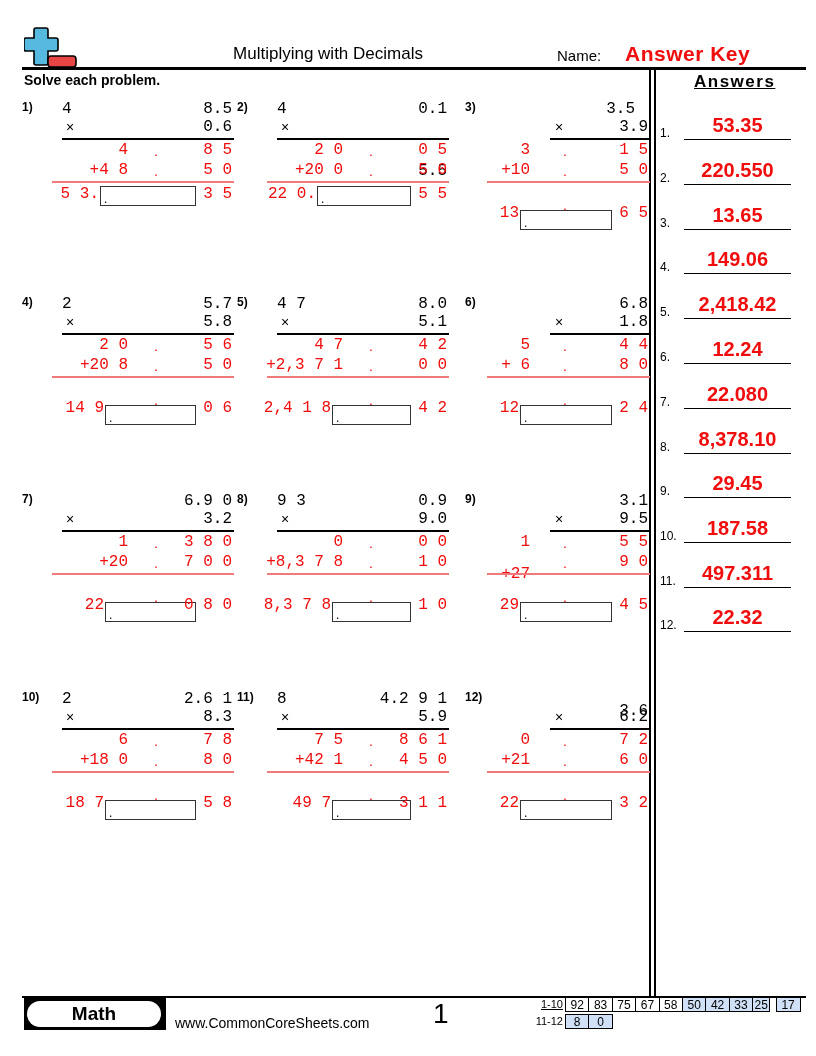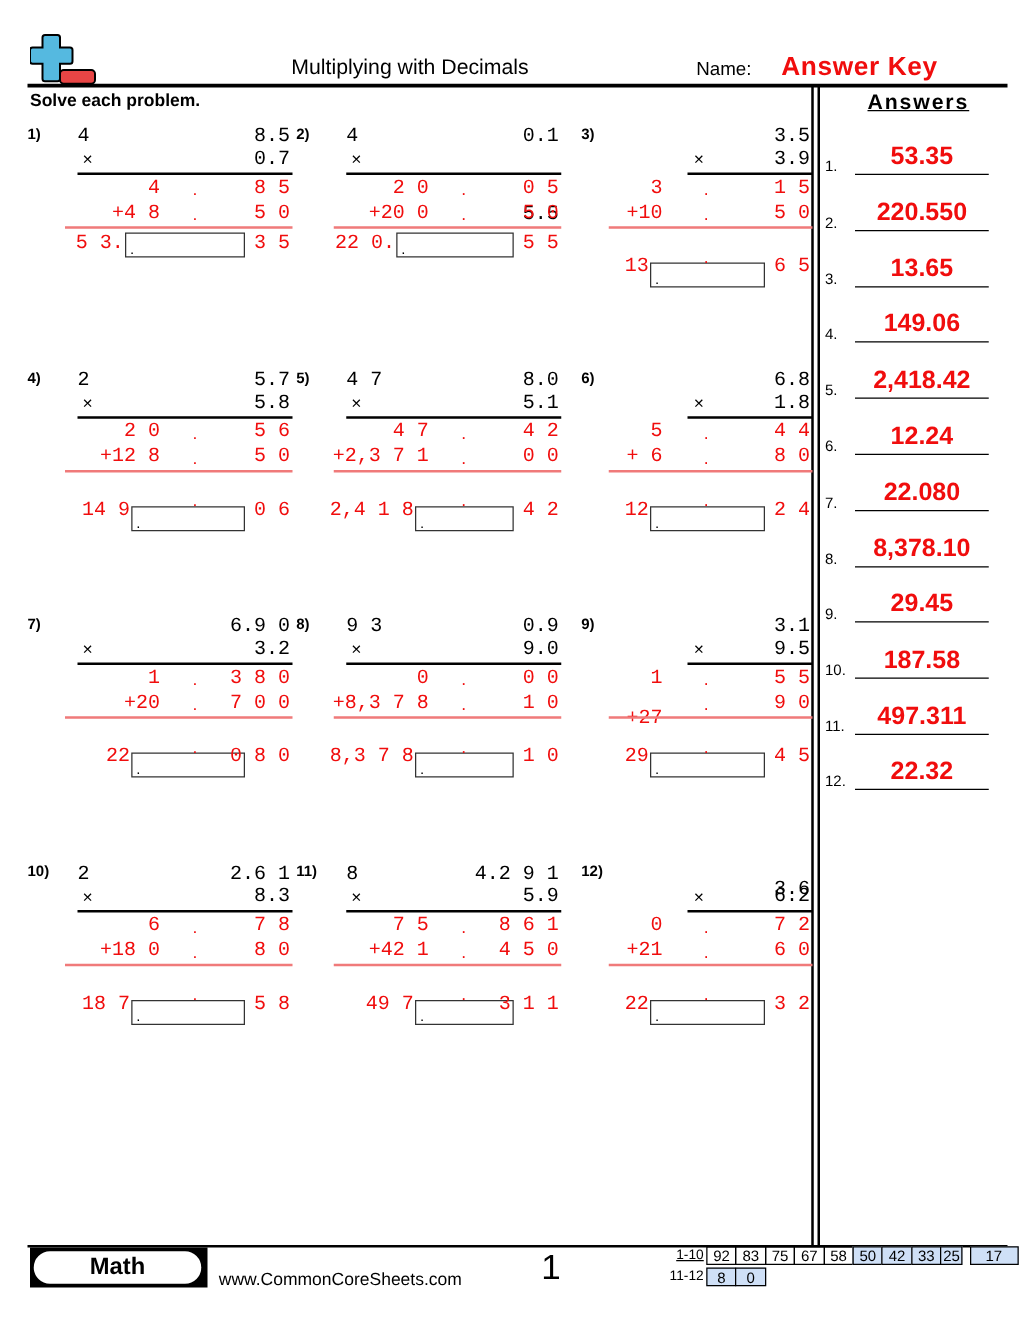--- a/index.html
+++ b/index.html
@@ -130,21 +130,21 @@
       <div class="ans-line"></div>
     </div>
   </div>
 
 <div id="problems">
     <div class="prob" style="left: 22px; top: 100px;">
       <div class="pnum">1)</div>
       <div class="row mono blk" style="left: 40px; top: 0px;">4</div>
       <div class="row mono blk" style="right: 4px; top: 0px; text-align: right;">8.5</div>
       <div class="row blk" style="left: 44px; top: 18px; font-size: 14px;">×</div>
-      <div class="row mono blk" style="right: 4px; top: 18px; text-align: right;">0.7</div>
+      <div class="row mono blk" style="right: 4px; top: 18px; text-align: right;">0.6</div>
       <div class="rule-black" style="left: 40px; width: 172px; top: 38px;"></div>
       <div class="row mono red" style="right: 108px; top: 41px; text-align: right;">4</div>
       <div class="dotr" style="left: 132px; top: 43px;">.</div>
       <div class="row mono red" style="right: 4px; top: 41px; text-align: right;">8 5</div>
       <div class="row mono red" style="right: 108px; top: 61px; text-align: right;">+4 8</div>
       <div class="dotr" style="left: 132px; top: 63px;">.</div>
       <div class="row mono red" style="right: 4px; top: 61px; text-align: right;">5 0</div>
       <div class="rule-red" style="left: 30px; width: 182px; top: 81px;"></div>
       <div class="row mono red" style="right: 137px; top: 85px; text-align: right;">5 3.</div>
       <div class="ansbox" style="left: 78px; width: 94px; top: 86px;">
@@ -167,21 +167,21 @@
       <div class="row mono red" style="right: 4px; top: 61px; text-align: right;">5 0</div>
       <div class="rule-red" style="left: 30px; width: 182px; top: 81px;"></div>
       <div class="row mono red" style="right: 135px; top: 85px; text-align: right;">22 0.</div>
       <div class="ansbox" style="left: 80px; width: 92px; top: 86px;">
         <span class="dot">.</span>
       </div>
       <div class="row mono red" style="right: 4px; top: 85px; text-align: right;">5 5</div>
     </div>
     <div class="prob" style="left: 465px; top: 100px;">
       <div class="pnum">3)</div>
-      <div class="row mono blk" style="right: 31px; top: 0px; text-align: center;">3.5</div>
+      <div class="row mono blk" style="right: 44px; top: 0px; text-align: center;">3.5</div>
       <div class="row blk" style="left: 90px; top: 18px; font-size: 14px;">×</div>
       <div class="row mono blk" style="right: 31px; top: 18px; text-align: right;">3.9</div>
       <div class="rule-black" style="left: 85px; width: 100px; top: 38px;"></div>
       <div class="row mono red" style="right: 149px; top: 41px; text-align: right;">3</div>
       <div class="dotr" style="left: 98px; top: 43px;">.</div>
       <div class="row mono red" style="right: 31px; top: 41px; text-align: right;">1 5</div>
       <div class="row mono red" style="right: 149px; top: 61px; text-align: right;">+10</div>
       <div class="dotr" style="left: 98px; top: 63px;">.</div>
       <div class="row mono red" style="right: 31px; top: 61px; text-align: right;">5 0</div>
       <div class="rule-red" style="left: 22px; width: 163px; top: 81px;"></div>
@@ -195,21 +195,21 @@
     <div class="prob" style="left: 22px; top: 295px;">
       <div class="pnum">4)</div>
       <div class="row mono blk" style="left: 40px; top: 0px;">2</div>
       <div class="row mono blk" style="right: 4px; top: 0px; text-align: right;">5.7</div>
       <div class="row blk" style="left: 44px; top: 18px; font-size: 14px;">×</div>
       <div class="row mono blk" style="right: 4px; top: 18px; text-align: right;">5.8</div>
       <div class="rule-black" style="left: 40px; width: 172px; top: 38px;"></div>
       <div class="row mono red" style="right: 108px; top: 41px; text-align: right;">2 0</div>
       <div class="dotr" style="left: 132px; top: 43px;">.</div>
       <div class="row mono red" style="right: 4px; top: 41px; text-align: right;">5 6</div>
-      <div class="row mono red" style="right: 108px; top: 61px; text-align: right;">+12 8</div>
+      <div class="row mono red" style="right: 108px; top: 61px; text-align: right;">+20 8</div>
       <div class="dotr" style="left: 132px; top: 63px;">.</div>
       <div class="row mono red" style="right: 4px; top: 61px; text-align: right;">5 0</div>
       <div class="rule-red" style="left: 30px; width: 182px; top: 81px;"></div>
       <div class="row mono red" style="right: 132px; top: 104px; text-align: right;">14 9</div>
       <div class="ansbox" style="left: 83px; width: 89px; top: 110px;">
         <span class="dot">.</span>
       </div>
       <div class="dotr" style="left: 132px; top: 97px;">.</div>
       <div class="row mono red" style="right: 4px; top: 104px; text-align: right;">0 6</div>
     </div>
@@ -389,17 +389,17 @@
     <div class="score-label" style="left: 527px; top: 998px; text-decoration: underline;">1-10</div>
     <div class="score-cell" style="left: 565px; top: 997px; width: 24.4px;">92</div>
     <div class="score-cell" style="left: 588.4px; top: 997px; width: 24.4px;">83</div>
     <div class="score-cell" style="left: 611.8px; top: 997px; width: 24.4px;">75</div>
     <div class="score-cell" style="left: 635.2px; top: 997px; width: 24.4px; text-align: center;">67</div>
     <div class="score-cell" style="left: 658.6px; top: 997px; width: 24.4px;">58</div>
     <div class="score-cell blue" style="left: 682px; top: 997px; width: 24.4px;">50</div>
     <div class="score-cell blue" style="left: 705.4px; top: 997px; width: 24.4px;">42</div>
     <div class="score-cell blue" style="left: 728.8px; top: 997px; width: 24.4px;">33</div>
     <div class="score-cell blue" style="left: 752.2px; top: 997px; width: 18px;">25</div>
-    <div class="score-cell blue" style="left: 775.6px; top: 997px; width: 39px;">17</div>
+    <div class="score-cell blue" style="left: 775.6px; top: 997px; width: 25px;">17</div>
     <div class="score-label" style="left: 527px; top: 1015px;">11-12</div>
     <div class="score-cell blue" style="left: 565px; top: 1014px; width: 24.4px;">8</div>
     <div class="score-cell blue" style="left: 588.4px; top: 1014px; width: 24.4px;">0</div>
   </div>
 
 </body></html>

